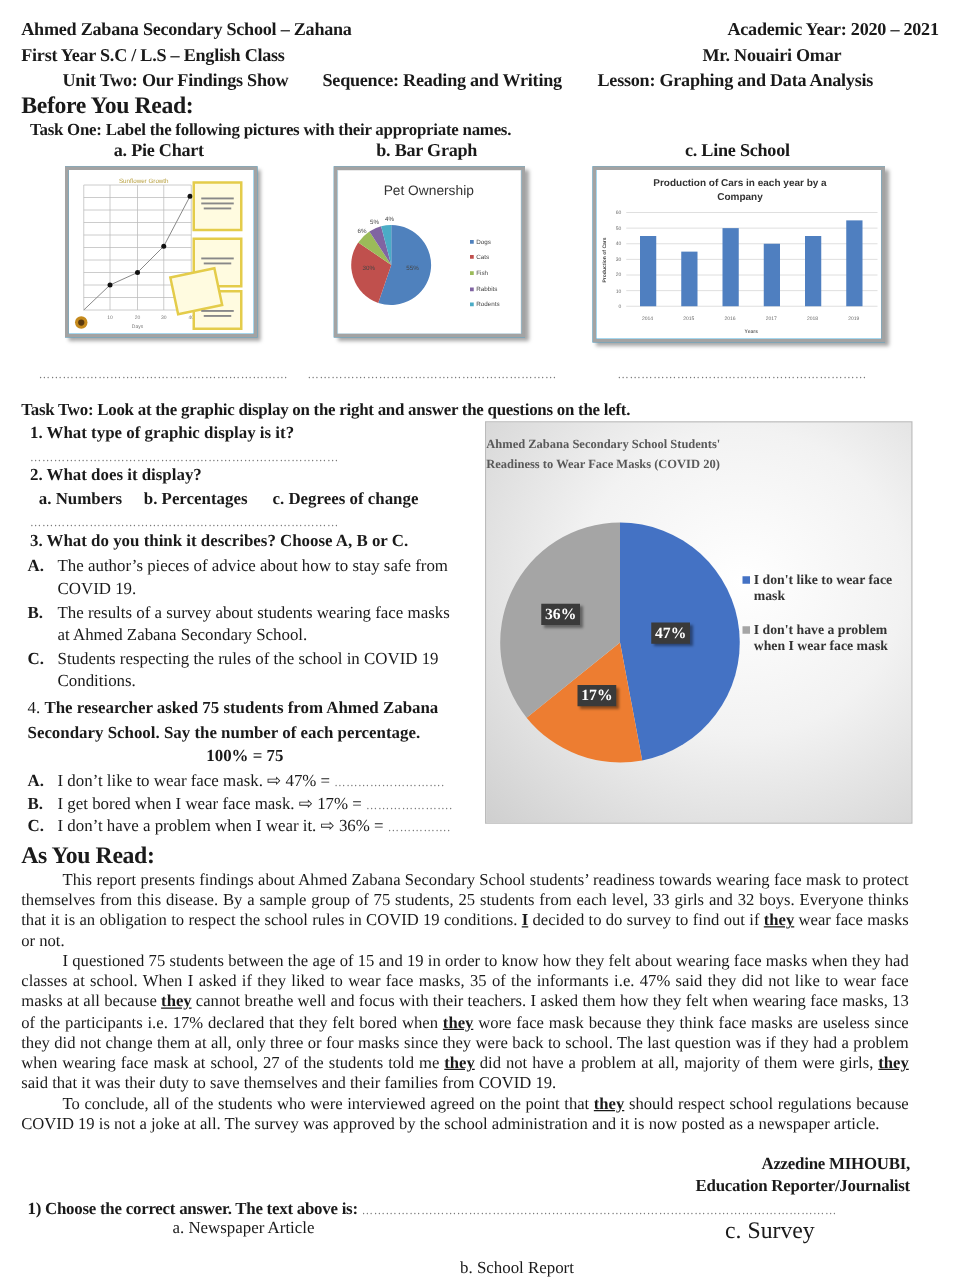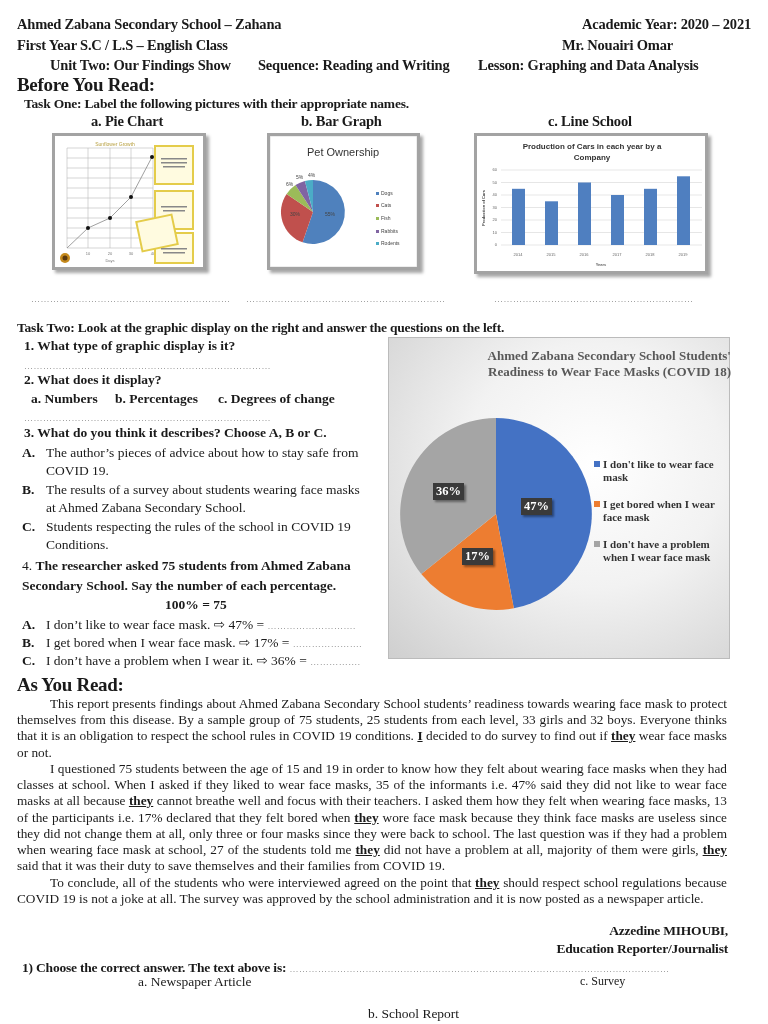--- a/index.html
+++ b/index.html
@@ -212,44 +212,40 @@
   <span class="lbl">A.</span><span>I don’t like to wear face mask. ⇨ 47% = </span><span class="dots">……………………….</span>
 </div>
 <div class="li" style="left:22px; top:634px;">
   <span class="lbl">B.</span><span>I get bored when I wear face mask. ⇨ 17% = </span><span class="dots">………………….</span>
 </div>
 <div class="li" style="left:22px; top:652px;">
   <span class="lbl">C.</span><span>I don’t have a problem when I wear it. ⇨ 36% = </span><span class="dots">…………….</span>
 </div>
 
 <div class="chartbox">
-  <div class="abs" style="left:0; top:10px; width:342px; text-align:right; font-size:13px; font-weight:bold; color:#595959; line-height:16px;">
+  <div class="abs" style="left:0; top:10px; width:342px; text-align:left; font-size:10px; font-weight:bold; color:#595959; line-height:16px;">
     <div>Ahmed Zabana Secondary School Students'</div>
-    <div>Readiness to Wear Face Masks (COVID 18)</div>
+    <div>Readiness to Wear Face Masks (COVID 20)</div>
   </div>
   <svg class="abs" style="left:0; top:0;" width="342" height="322" viewBox="0 0 342 322">
 
     <path d="M107,176 L107,80 A96,96 0 0,1 124.8,270.3 Z" fill="#4472c4"></path>
     <path d="M107,176 L124.8,270.3 A96,96 0 0,1 32.3,236.1 Z" fill="#ed7d31"></path>
     <path d="M107,176 L32.3,236.1 A96,96 0 0,1 107,80 Z" fill="#a5a5a5"></path>
   </svg>
   <div class="plabel" style="left:132px; top:160px;">47%</div>
   <div class="plabel" style="left:73px; top:210px;">17%</div>
   <div class="plabel" style="left:44px; top:145px;">36%</div>
 
   <div class="abs" style="left:205px; top:120px; width:132px;">
     <div class="legend-item">
       <span class="sw" style="background:#4472c4;"></span>
       <span><span>I don't like to wear face</span><br><span>mask</span></span>
     </div>
     <div class="legend-item">
-      <span class="sw" style="background:#ed7d31;"></span>
-      <span><span>I get bored when I wear</span><br><span>face mask</span></span>
-    </div>
-    <div class="legend-item">
       <span class="sw" style="background:#a5a5a5;"></span>
       <span><span>I don't have a problem</span><br><span>when I wear face mask</span></span>
     </div>
   </div>
 </div>
 
 <div class="abs h1" style="left:17px; top:674px;">As You Read:</div>
 
 <div class="para" style="top:696px;">
   <span class="ind"></span><span>This report presents findings about Ahmed Zabana Secondary School students’ readiness towards wearing face mask to protect themselves from this disease.  By a sample group of 75 students, 25 students from each level, 33 girls and 32 boys. Everyone thinks that it is an obligation to respect the school rules in COVID 19 conditions. </span><u>I</u><span> decided to do survey to find out if </span><u>they</u><span> wear face masks or not.</span>
@@ -264,13 +260,13 @@
 </div>
 
 <div class="abs hdr" style="right:40px; top:923px; font-size:13.5px; text-align:center;">Azzedine MIHOUBI,</div>
 <div class="abs hdr" style="right:40px; top:941px; font-size:13.5px; text-align:right;">Education Reporter/Journalist</div>
 
 <div class="abs" style="left:22px; top:958px; width:700px; white-space:nowrap; overflow:hidden;">
   <span class="hdr" style="font-size:13.5px;">1)   Choose the correct answer. The text above is: </span><span class="dots">…………………………………………………………………………………………………………</span>
 </div>
 <div class="abs" style="left:138px; top:974px; font-size:13.5px;">a. Newspaper Article</div>
 <div class="abs" style="left:368px; top:974px; font-size:13.5px;margin-top:32px;">b. School Report</div>
-<div class="abs" style="left:580px; top:974px; font-size:12px;">c. Survey</div>
+<div class="abs" style="left:580px; top:974px; font-size:19px;">c. Survey</div>
 
 </body></html>

